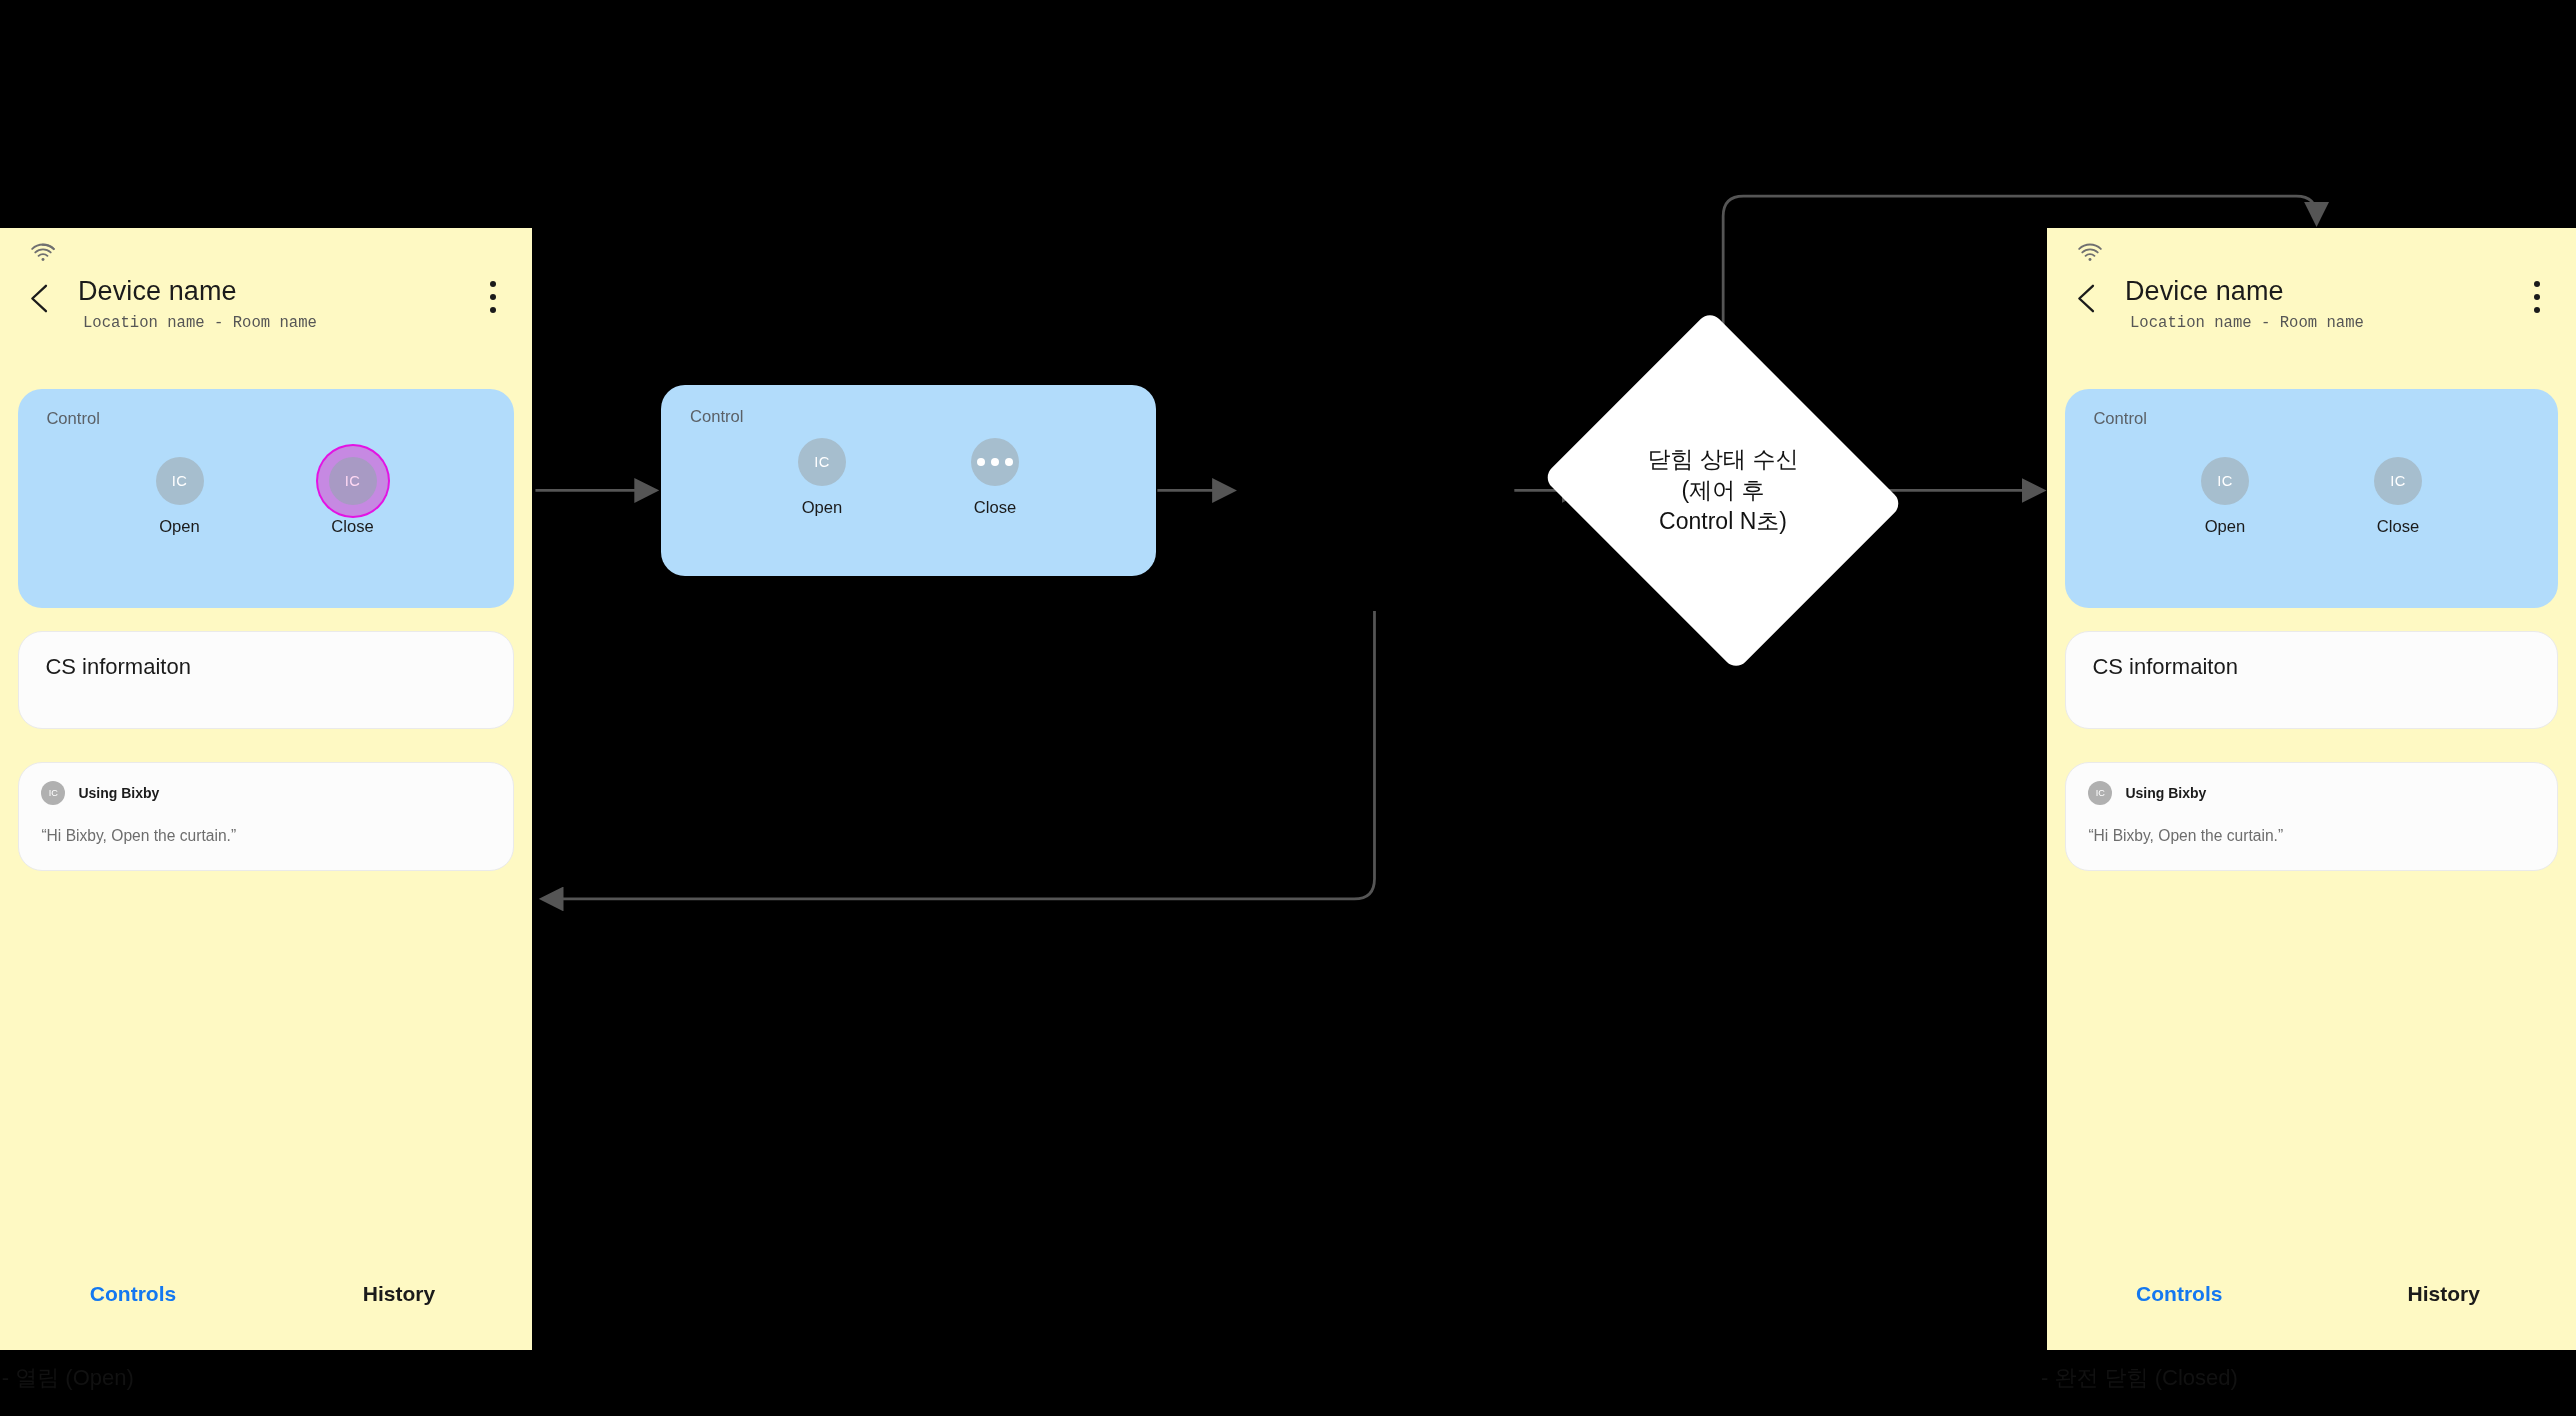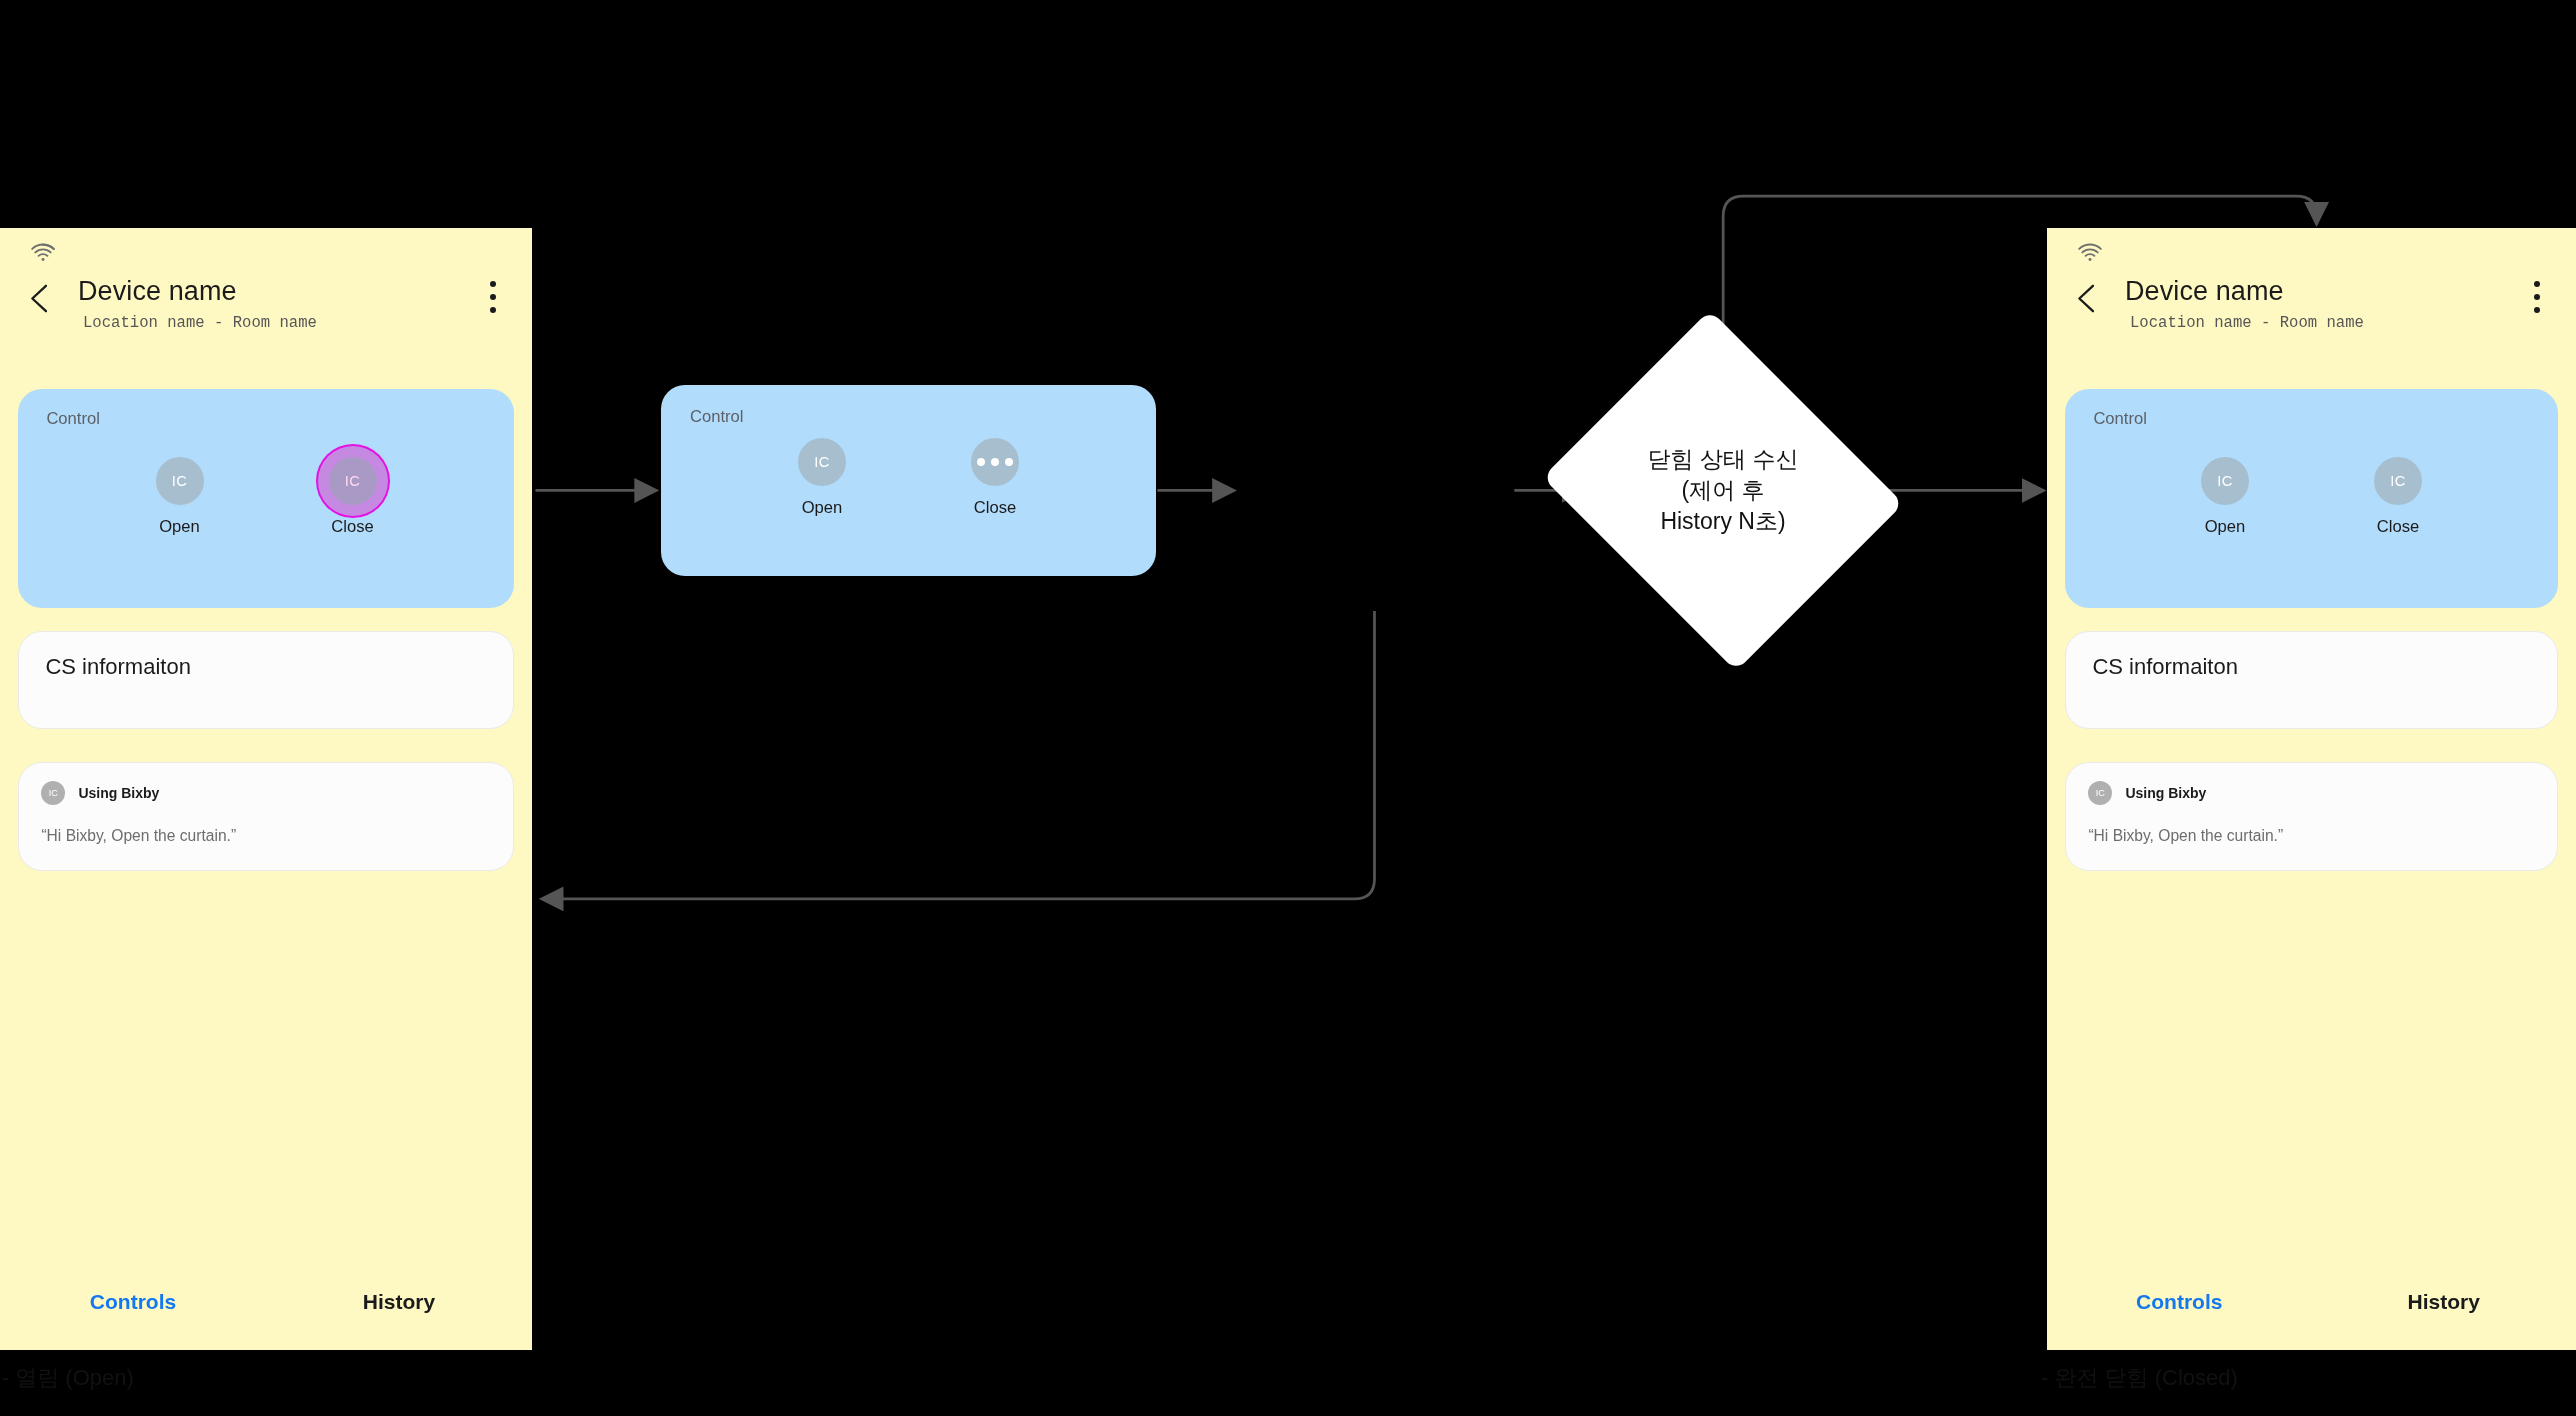--- a/index.html
+++ b/index.html
@@ -221,21 +221,21 @@
     top: 64px;
     font-size: 15.6px;
     color: #6d6d6d;
   }
 
   
   .tabs {
     position: absolute;
     left: 0;
     right: 0;
-    bottom: 36px;
+    bottom: 44px;
     display: flex;
   }
   .tab {
     flex: 1;
     text-align: center;
     font-size: 21px;
     font-weight: bold;
   }
   .tab.active { color: #1478f0; }
   .tab.inactive { color: #1b1b1b; }
@@ -419,21 +419,21 @@
         <div class="ctrl-caption">Close</div>
       </div>
     </div>
   </div>
 
 
   <div class="diamond diamond-2">
     <div class="dshape"></div>
     <div class="dtext">닫힘 상태 수신
 (제어 후
-History N초)</div>
+Control N초)</div>
   </div>
 
   <div class="phone phone-2">
 
     <div class="statusbar">
       <svg class="wifi-icon" viewBox="0 0 30 24">
         <path d="M3.2 8.6C6.4 5.6 10.5 3.9 15 3.9s8.6 1.7 11.8 4.7" fill="none" stroke="#707070" stroke-width="2.1" stroke-linecap="round"></path>
         <path d="M6.6 12.4C8.9 10.3 11.8 9.1 15 9.1s6.1 1.2 8.4 3.3" fill="none" stroke="#707070" stroke-width="2.1" stroke-linecap="round"></path>
         <path d="M10.2 16.2c1.3-1.2 3-1.9 4.8-1.9s3.5.7 4.8 1.9" fill="none" stroke="#707070" stroke-width="2.1" stroke-linecap="round"></path>
         <circle cx="15" cy="20.2" r="1.6" fill="#707070"></circle>

